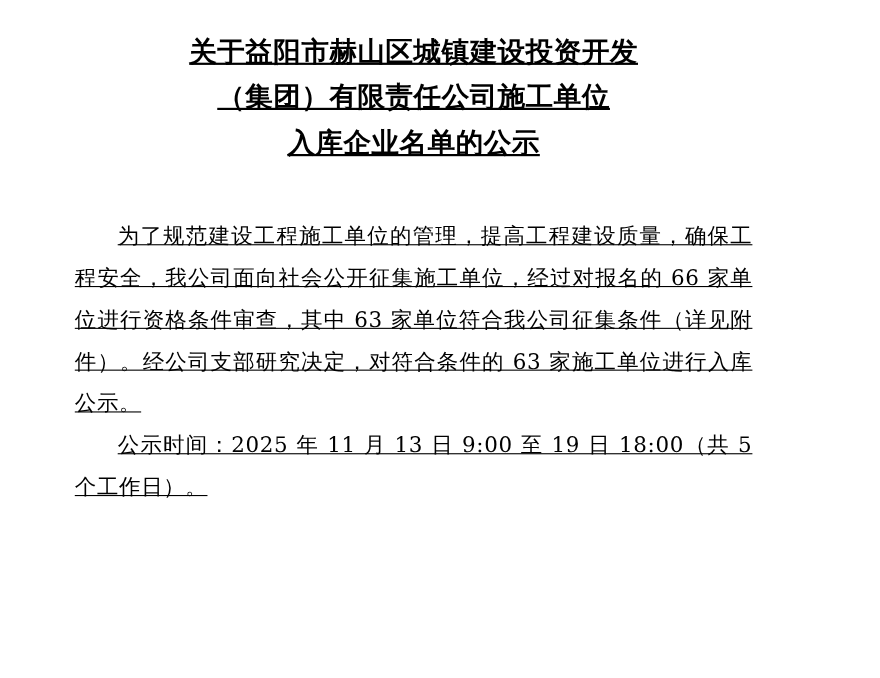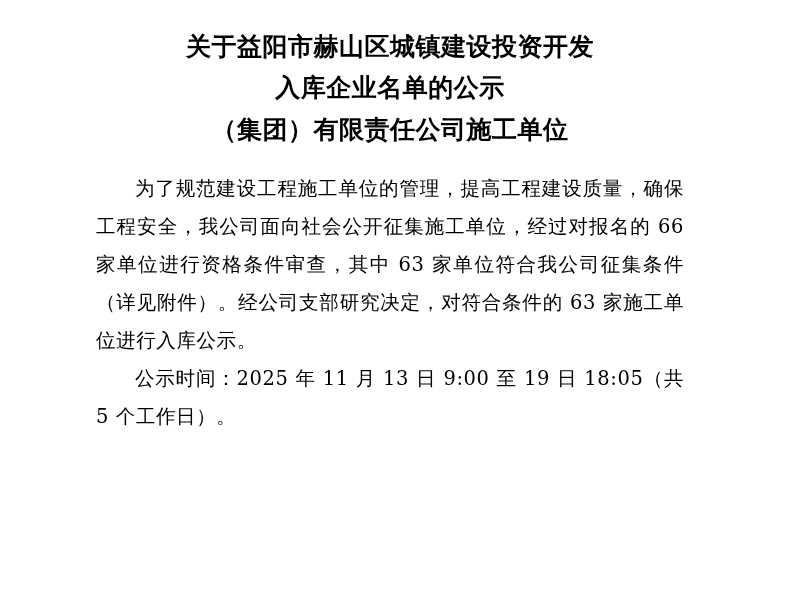--- a/index.html
+++ b/index.html
@@ -11,37 +11,38 @@
     width: 800px;
     height: 616px;
     overflow: hidden;
     font-family: "DejaVu Serif", "Liberation Serif", serif;
     color: #000000;
   }
   .page {
     width: 780px;
     height: 616px;
     box-sizing: border-box;
-    padding: 16px 96px 0 96px;
+    padding: 16px 96px 0 68px;
     position: relative;
+    text-decoration: underline;
   }
   .doc-title {
     text-align: center;
     font-size: 25px;
     font-weight: 700;
     line-height: 1.65;
     letter-spacing: 0.5px;
     margin: 10px 0 0 0;
   }
   .doc-title .title-line {
     display: block;
     white-space: nowrap;
   }
   .body-block {
-    margin-top: 20px;
+    margin-top: 46px;
   }
   .para {
     font-size: 19.5px;
     line-height: 1.95;
     text-align: justify;
     text-justify: inter-ideograph;
     text-indent: 2em;
     margin: 0;
     letter-spacing: 0.6px;
   }
@@ -49,22 +50,22 @@
     margin-top: 0;
   }
 </style>
 </head>
 <body>
 
 <div class="page">
 
   <h1 class="doc-title">
     <span class="title-line">关于益阳市赫山区城镇建设投资开发</span>
+    <span class="title-line">（集团）有限责任公司施工单位</span>
     <span class="title-line">入库企业名单的公示</span>
-    <span class="title-line">（集团）有限责任公司施工单位</span>
   </h1>
 
   <div class="body-block">
     <p class="para">为了规范建设工程施工单位的管理，提高工程建设质量，确保工程安全，我公司面向社会公开征集施工单位，经过对报名的 66 家单位进行资格条件审查，其中 63 家单位符合我公司征集条件（详见附件）。经公司支部研究决定，对符合条件的 63 家施工单位进行入库公示。</p>
-    <p class="para">公示时间：2025 年 11 月 13 日 9:00 至 19 日 18:05（共 5 个工作日）。</p>
+    <p class="para">公示时间：2025 年 11 月 13 日 9:00 至 19 日 18:00（共 5 个工作日）。</p>
   </div>
 
 </div>
 
 </body></html>

